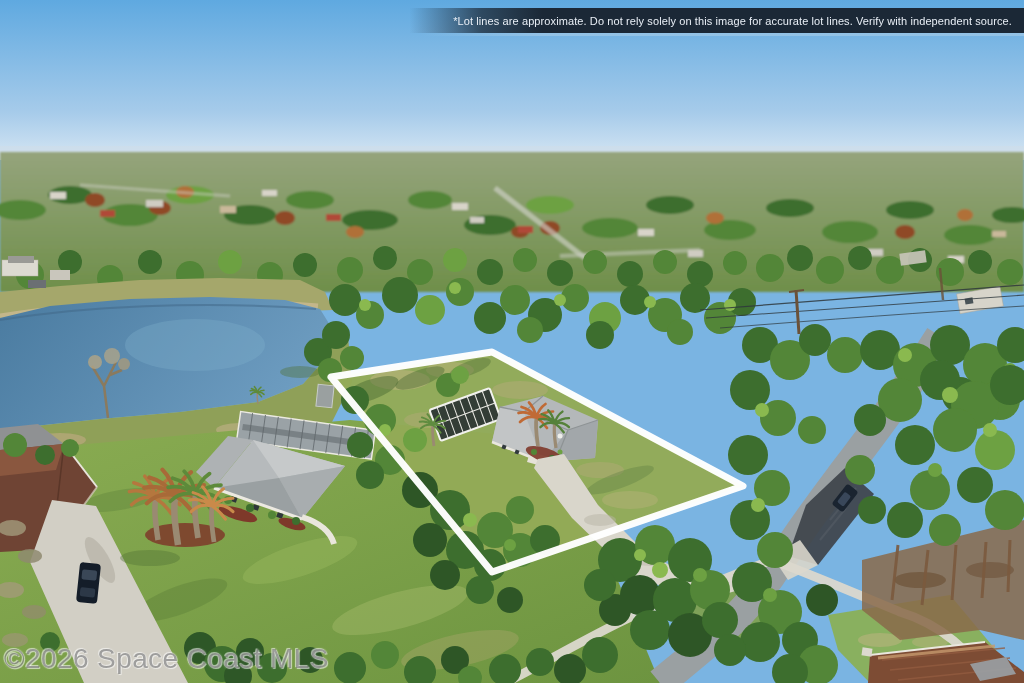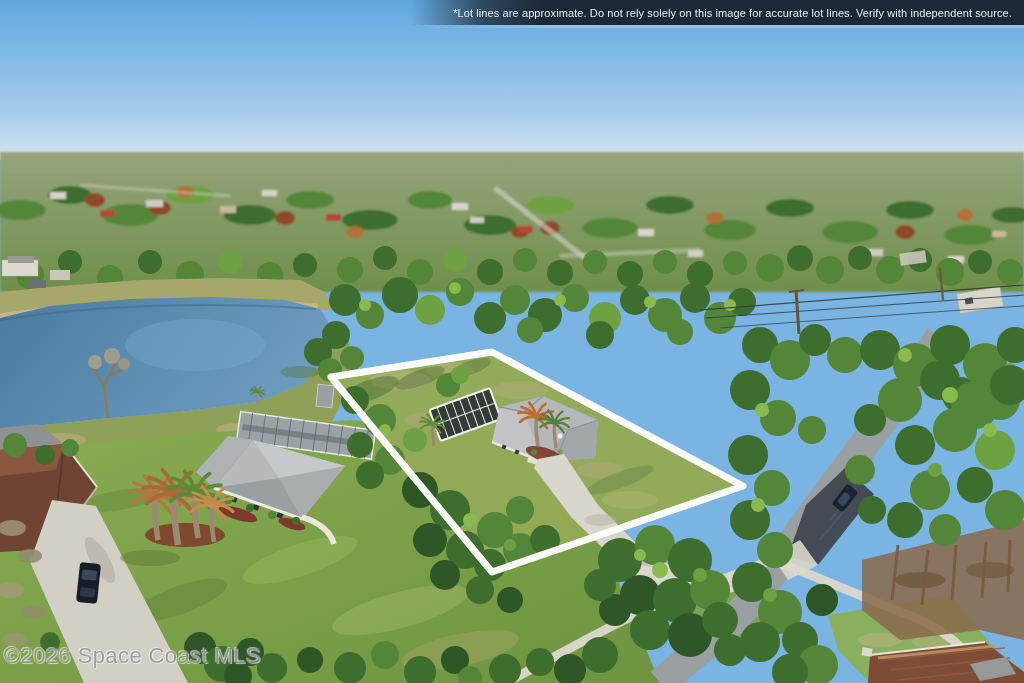--- a/index.html
+++ b/index.html
@@ -3,27 +3,27 @@
 <meta charset="utf-8">
 <style>
   html,body{margin:0;padding:0;background:#000;}
   .stage{position:relative;width:1024px;height:683px;overflow:hidden;font-family:"Liberation Sans",sans-serif;background:#7ab4e2;}
   svg{display:block;}.t1{fill:#2e5727}.t2{fill:#3d6e2e}.t3{fill:#538637}
   .t4{fill:#6da143}.t5{fill:#8ab950}
   .ta{fill:#b07038}.tb{fill:#8f4a28}
   .roofed{fill:#d8d4c9}.roofr{fill:#b04a38}.rooft{fill:#c9b89a}.roofg{fill:#cfccc2}
   .ptrunk{stroke:#9a8a72;stroke-width:2.5;fill:none;}
   .lot-outline{fill:none;stroke:#ffffff;stroke-width:7;stroke-linejoin:round;opacity:.97;}
-  .banner{position:absolute;top:0;left:0;width:1024px;height:25px;
+  .banner{position:absolute;top:8px;left:0;width:1024px;height:25px;
     background:linear-gradient(90deg, rgba(27,40,54,0) 40%, rgba(27,40,54,.75) 47%, #1b2836 53%);
     display:flex;align-items:center;justify-content:flex-end;box-sizing:border-box;padding-right:12px;z-index:5;}
   .banner:after{content:"";position:absolute;left:0;top:25px;width:100%;height:3px;
     background:linear-gradient(90deg, rgba(185,212,233,0) 41%, rgba(185,212,233,.45) 53%);}
   .banner-text{font-size:11px;color:#e9eff6;letter-spacing:.1px;white-space:nowrap;}
-  .watermark{position:absolute;left:4px;top:643px;z-index:4;font-size:22px;letter-spacing:.4px;
+  .watermark{position:absolute;left:4px;top:643px;z-index:4;font-size:28px;letter-spacing:.4px;
     color:rgba(95,95,95,.58);
     text-shadow:0 0 2px rgba(255,255,255,.85), 1px 1px 0 rgba(255,255,255,.45), -1px -1px 0 rgba(255,255,255,.45);}
 </style>
 </head>
 <body>
 
 <div class="stage">
 <svg width="1024" height="683" viewBox="0 0 1024 683">
   <defs>
     <linearGradient id="skyG" x1="0" y1="0" x2="0" y2="1">

